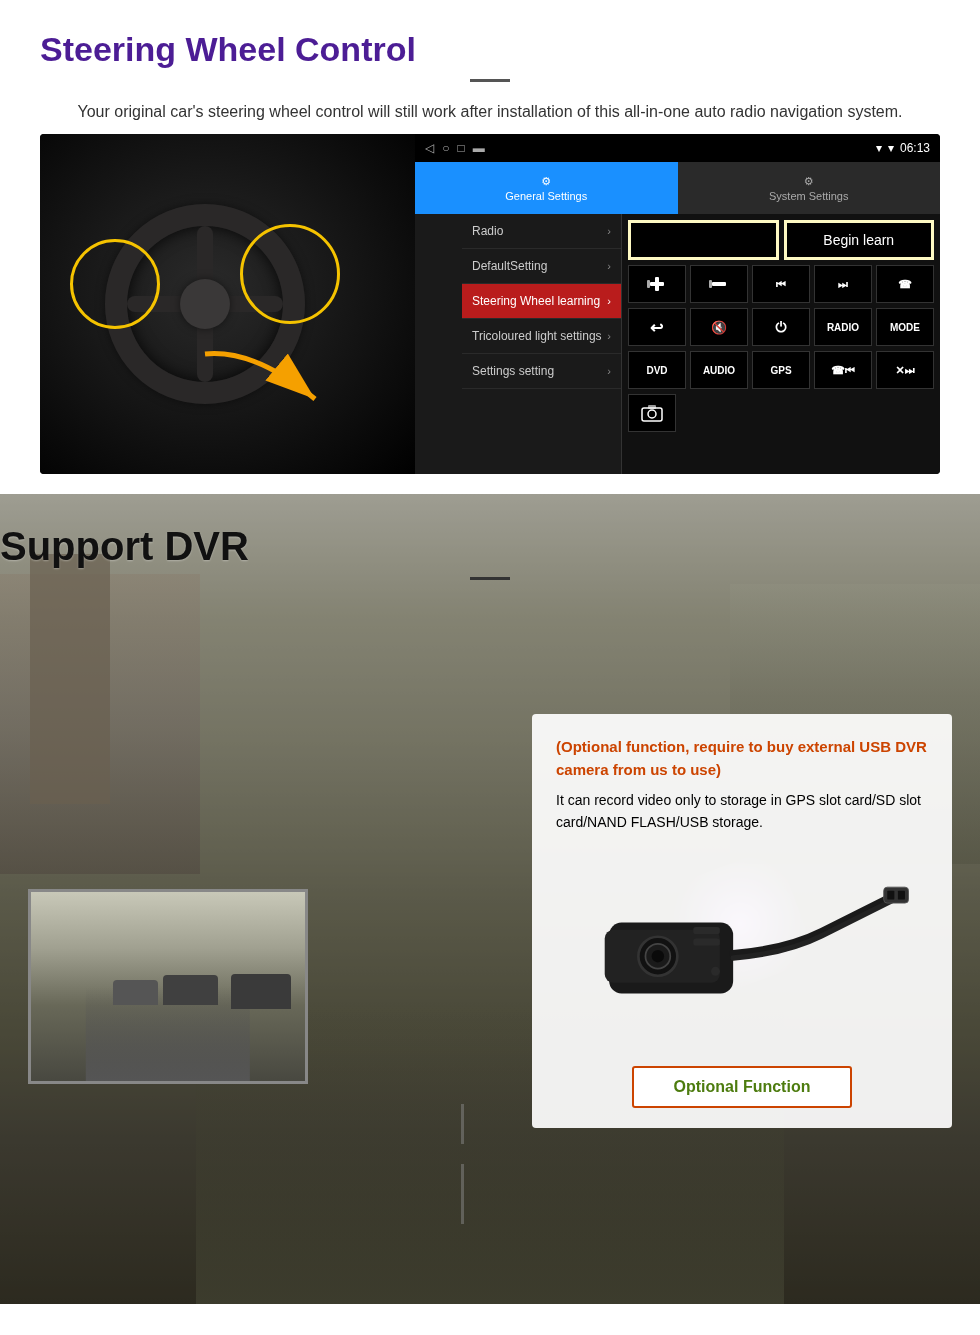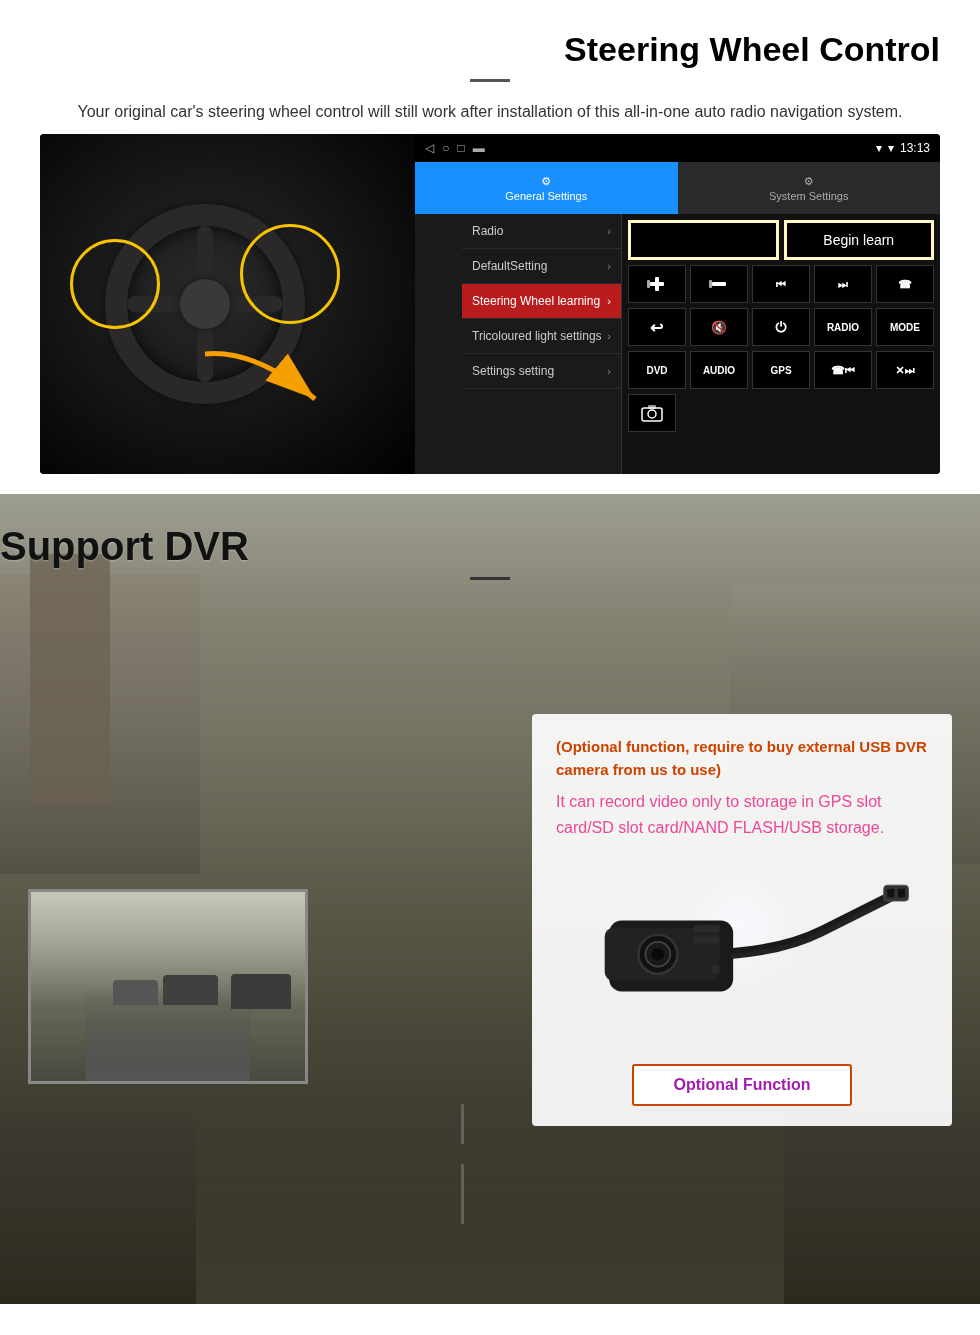--- a/index.html
+++ b/index.html
@@ -10,24 +10,24 @@
       background: #fff;
       overflow-x: hidden;
     }
 
     
     .section-steering {
       padding: 30px 40px 20px;
       background: #fff;
     }
     .section-title {
-      text-align: right;
+      text-align: left;
       font-size: 34px;
       font-weight: 900;
-      color: #000000;
+      color: #4c1d95;
       margin-bottom: 10px;
     }
     .section-divider {
       width: 40px;
       height: 3px;
       background: #555;
       margin: 0 auto 18px;
     }
     .section-subtitle {
       text-align: center;
@@ -249,41 +249,41 @@
       z-index: 5;
     }
     .dvr-optional-text {
       font-size: 15px;
       color: #cc4400;
       font-weight: bold;
       line-height: 1.5;
       margin-bottom: 8px;
     }
     .dvr-desc-text {
-      font-size: 16px;
-      color: #ec4899;
+      font-size: 14px;
+      color: #000000;
       line-height: 1.6;
-      margin-bottom: 16px;
+      margin-bottom: 24px;
     }
     
     .dvr-camera-img {
       width: 100%;
       height: 200px;
       position: relative;
       display: flex;
       align-items: center;
       justify-content: center;
       overflow: visible;
     }
     .optional-fn-btn {
       display: block;
       margin: 8px auto 0;
       border: 2px solid #cc4400;
       background: #fff;
-      color: #a21caf;
+      color: #4d7c0f;
       font-size: 16px;
       font-weight: bold;
       padding: 10px 40px;
       border-radius: 3px;
       cursor: pointer;
       text-align: center;
     }
 
     
     .dvr-thumb {
@@ -423,21 +423,21 @@
       <div class="android-statusbar">
 
         <span style="margin-right:auto; display:flex; gap:8px; font-size:12px; color:#aaa;">
           <span>◁</span>
           <span>○</span>
           <span>□</span>
           <span>▬</span>
         </span>
         <span>▾</span>
         <span>▾</span>
-        <span>13:13</span>
+        <span>06:13</span>
       </div>
 
       <div class="android-tabs">
         <div class="tab-general">
           <span>⚙</span>
           <span>General Settings</span>
         </div>
         <div class="tab-system">
           <span>⚙</span>
           <span>System Settings</span>

